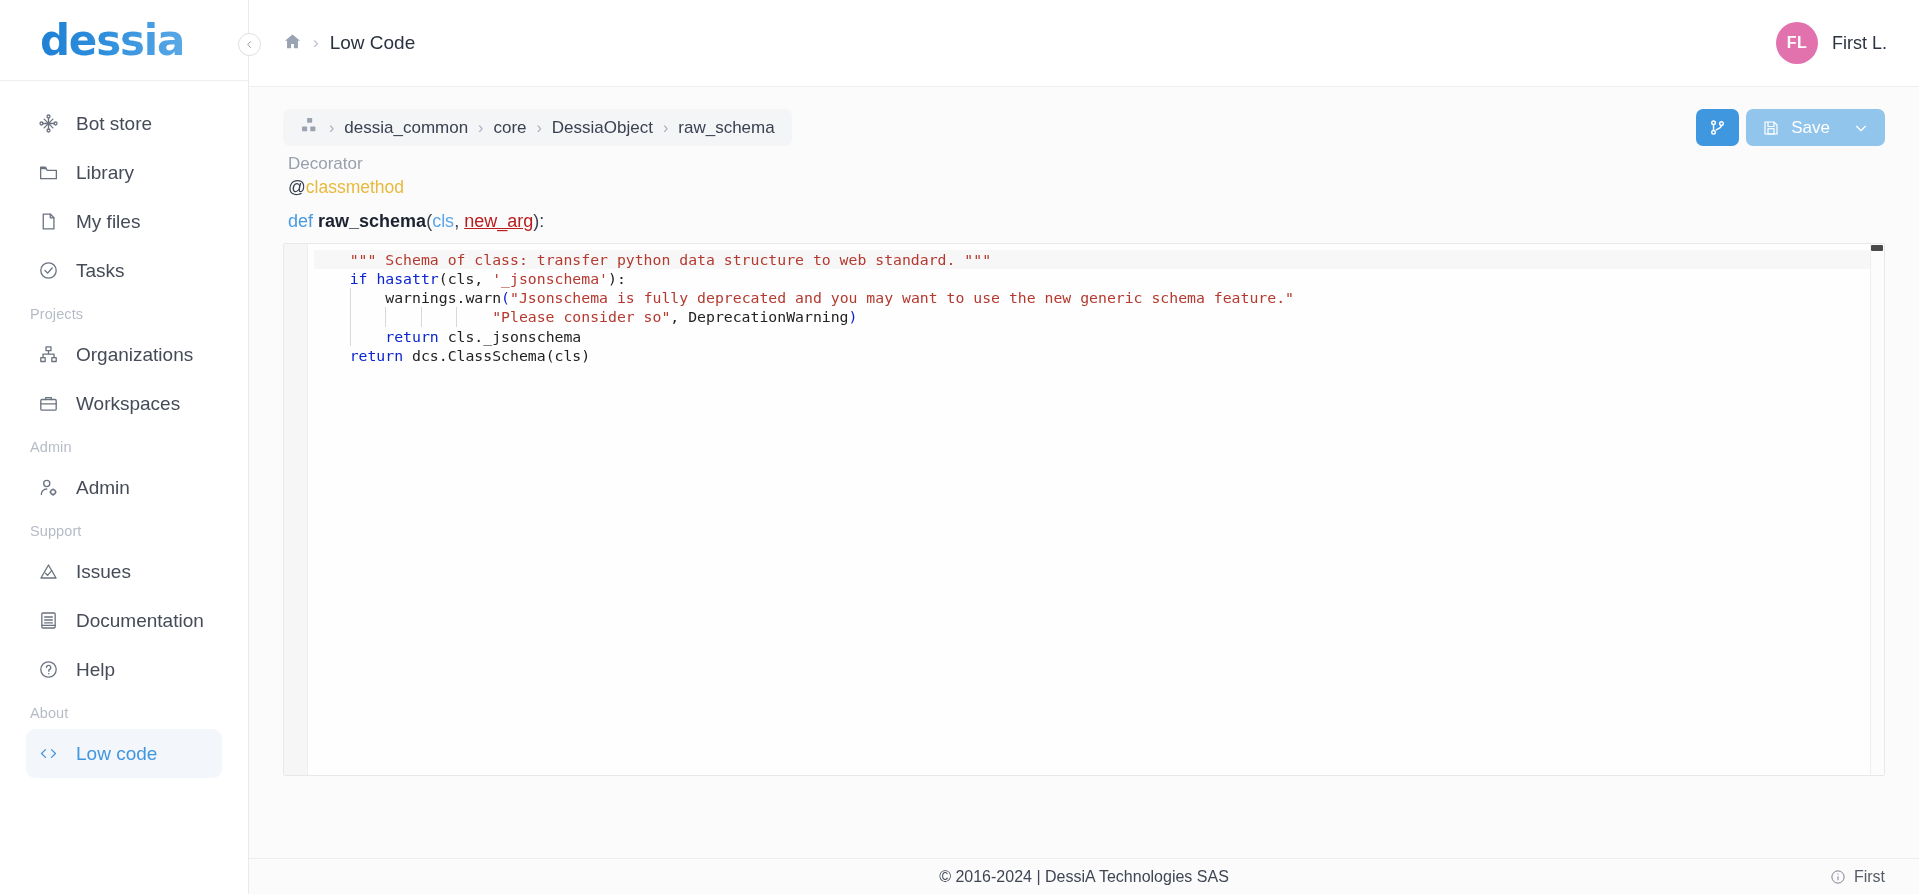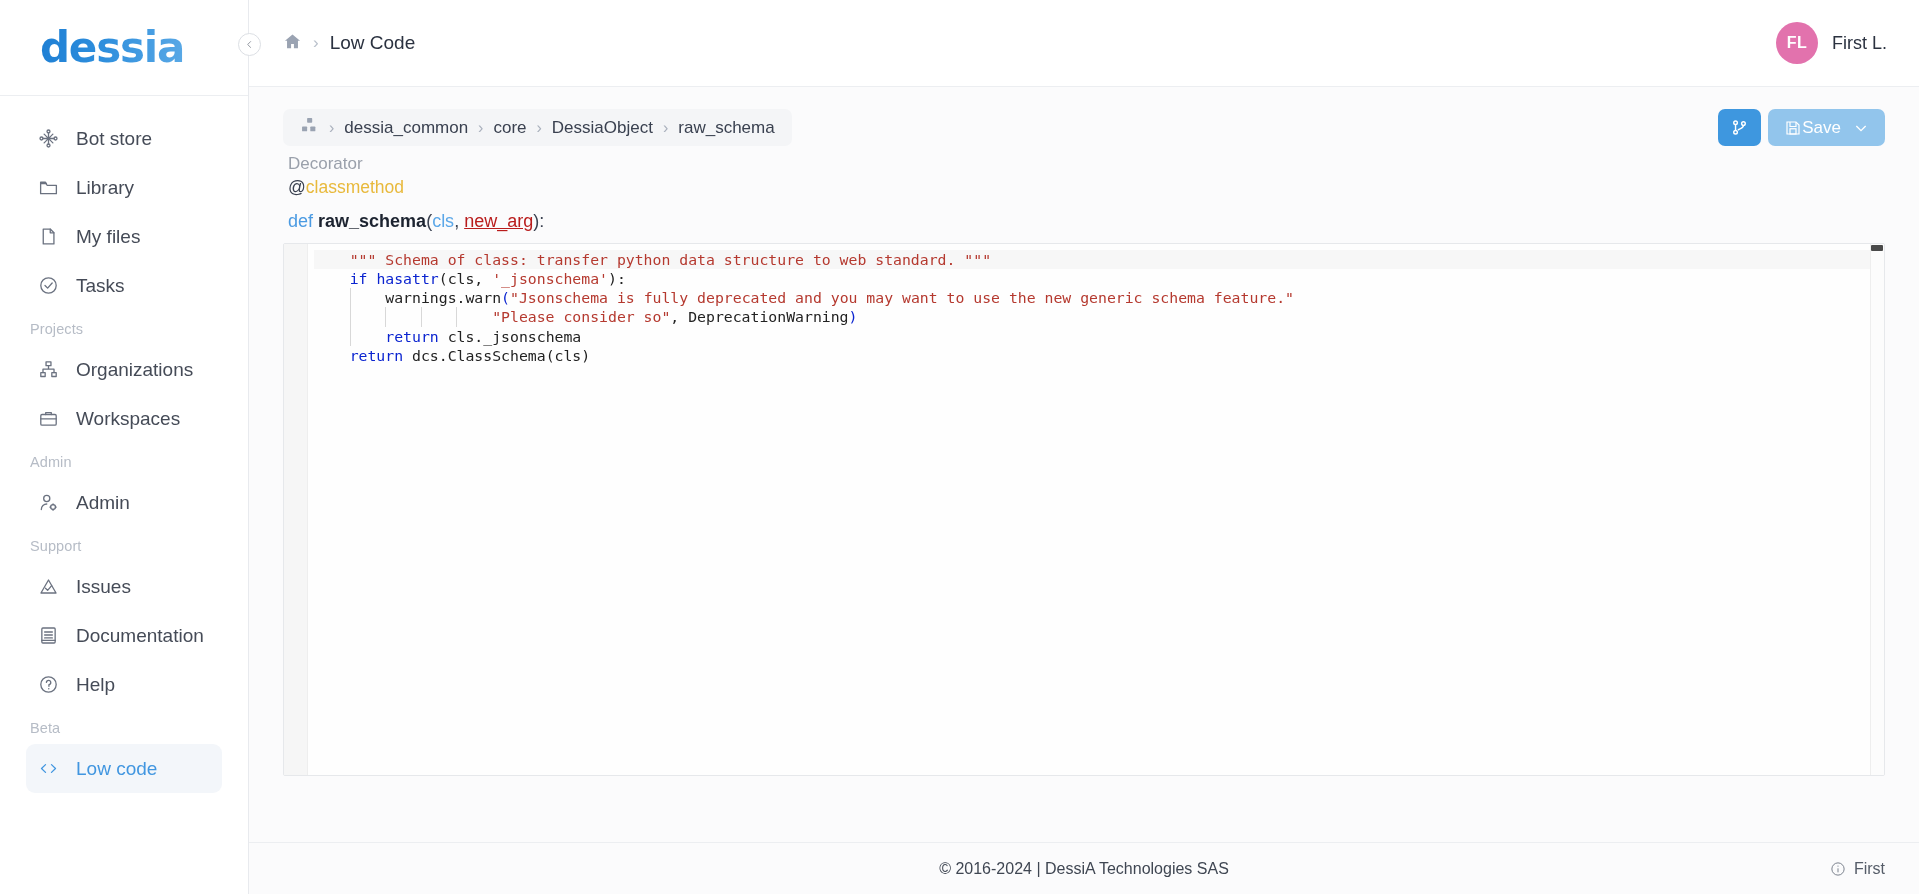--- a/index.html
+++ b/index.html
@@ -14,21 +14,21 @@
   
   .sidebar {
     width: 249px; height: 894px;
     background: #ffffff;
     border-right: 1px solid #e8eaee;
     display: flex; flex-direction: column;
     flex-shrink: 0;
     position: relative;
   }
   .logo-box {
-    height: 96px;
+    height: 81px;
     display: flex; align-items: center;
     padding-left: 40px;
     border-bottom: 1px solid #eceef1;
   }
   .logo-text {
     font-size: 42px;
     font-weight: 700;
     letter-spacing: -1.2px;
     background: linear-gradient(95deg, #1e7fd4 0%, #2f8fdd 45%, #5aa9e6 100%);
     -webkit-background-clip: text;
@@ -122,21 +122,21 @@
 
   .btn-group { display: flex; gap: 7px; margin-left: auto; }
   .btn-branch {
     width: 43px; height: 37px;
     background: #3e97df; border-radius: 7px;
     display: flex; align-items: center; justify-content: center;
     cursor: pointer;
   }
   .btn-branch svg { width: 19px; height: 19px; stroke: #fff; fill: none; stroke-width: 1.8; }
   .btn-save {
-    display: flex; align-items: center; gap: 0;
+    display: flex; align-items: center; gap: 11px;
     background: #92c5ec; border-radius: 7px;
     height: 37px; padding: 0 16px;
     color: #fff; font-size: 17px;
     cursor: pointer;
   }
   .btn-save svg.sv { width: 18px; height: 18px; stroke: #fff; fill: none; stroke-width: 1.6; }
   .btn-save svg.cv { width: 16px; height: 16px; stroke: #fff; fill: none; stroke-width: 2; margin-left: 12px; }
 
   
   .sig { padding: 7px 0 0 5px; }
@@ -193,21 +193,21 @@
     border-left: 1px solid #eeeeee;
   }
   .ed-scroll-thumb {
     position: absolute; right: 1px; top: 1px;
     width: 12px; height: 6px;
     background: #4a4a4a; border-radius: 1px;
   }
 
   
   .footer {
-    height: 52px;
+    height: 36px;
     background: #fbfbfc;
     border-top: 1px solid #eceef1;
     display: flex; align-items: center;
     padding: 0 34px;
     flex-shrink: 0;
     position: relative;
   }
   .copyright {
     position: absolute; left: 0; right: 0;
     text-align: center;
@@ -326,21 +326,21 @@
         <div class="nav-item">
           <span class="ico">
             <svg viewBox="0 0 24 24" stroke-linecap="round" stroke-linejoin="round">
               <circle cx="12" cy="12" r="8.8"></circle>
               <path d="M9.6 9.6a2.5 2.5 0 1 1 2.9 2.6V14"></path>
               <circle cx="12.3" cy="16.8" r="0.85" fill="#6b7280" stroke="none"></circle>
             </svg>
           </span>
           <span>Help</span>
         </div>
-        <div class="nav-section">Beta</div>
+        <div class="nav-section">About</div>
         <div class="nav-item active">
           <span class="ico">
             <svg viewBox="0 0 24 24" stroke-linecap="round" stroke-linejoin="round">
               <polyline points="8.6 7.6 4 12 8.6 16.4"></polyline>
               <polyline points="15.4 7.6 20 12 15.4 16.4"></polyline>
             </svg>
           </span>
           <span>Low code</span>
         </div>
       </nav>

